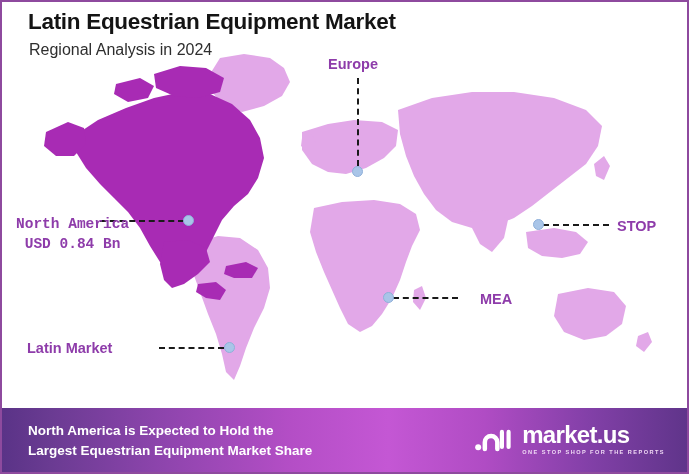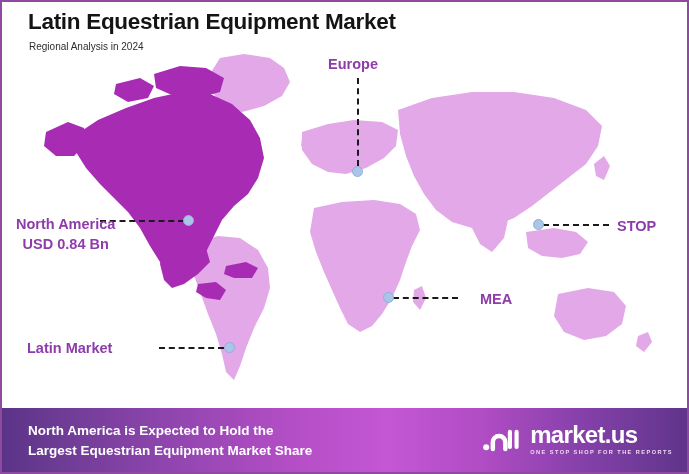--- a/index.html
+++ b/index.html
@@ -14,21 +14,21 @@
     overflow:hidden;
   }
 
   
   #header{position:absolute;left:26px;top:8px;z-index:6;}
   #title{
     font-size:22.5px;font-weight:bold;color:#141414;
     letter-spacing:-0.3px;line-height:1.1;margin:0;white-space:nowrap;
   }
   #subtitle{
-    font-size:10px;color:#2e2e2e;margin:6px 0 0 1px;
+    font-size:16px;color:#2e2e2e;margin:6px 0 0 1px;
     font-weight:normal;white-space:nowrap;
   }
 
   
   #map-wrap{position:absolute;left:0;top:34px;width:689px;height:375px;z-index:1;}
   #world-map{display:block;width:100%;height:100%;}
 
   
   .marker{
     position:absolute;width:11px;height:11px;border-radius:50%;
@@ -60,21 +60,21 @@
       #b44ec6 42%, #c457d4 56%, #b04cc4 70%,
       #8340a8 85%, #5e3489 100%);
     z-index:8;
   }
   #footer-text{
     position:absolute;left:26px;top:13px;
     font-size:13.5px;font-weight:bold;color:#ffffff;
     line-height:1.45;white-space:nowrap;
   }
   #logo{
-    position:absolute;right:18px;top:14px;
+    position:absolute;right:26px;top:14px;
     display:flex;align-items:flex-end;gap:8px;
   }
   #logo-mark{width:40px;height:34px;flex:0 0 auto;}
   #logo-texts{display:flex;flex-direction:column;line-height:1;}
   #logo-word{
     font-size:24px;font-weight:bold;color:#ffffff;
     letter-spacing:-0.7px;
   }
   #logo-tag{
     font-size:5.6px;font-weight:bold;color:#f0d9f5;
@@ -144,21 +144,21 @@
   <div class="marker" style="left:531px;top:217px;"></div>
   <div class="marker" style="left:381px;top:290px;"></div>
   <div class="marker" style="left:222px;top:340px;"></div>
 
   <div class="leader" style="left:98px;top:218px;width:84px;"></div>
   <div class="leader-v" style="left:355px;top:76px;height:88px;"></div>
   <div class="leader" style="left:541px;top:222px;width:66px;"></div>
   <div class="leader" style="left:391px;top:295px;width:65px;"></div>
   <div class="leader" style="left:157px;top:345px;width:65px;"></div>
 
-  <div class="region-label" style="left:14px;top:213px;">
+  <div class="region-label" style="left:14px;top:213px;font-family:Liberation Mono, monospace;">
     <span class="val">North America</span>
     <span class="val">USD 0.84 Bn</span>
   </div>
 
   <div class="region-label" style="left:326px;top:53px;">
     <span class="val">Europe</span>
   </div>
 
   <div class="region-label" style="left:615px;top:215px;">
     <span class="val">STOP</span>

